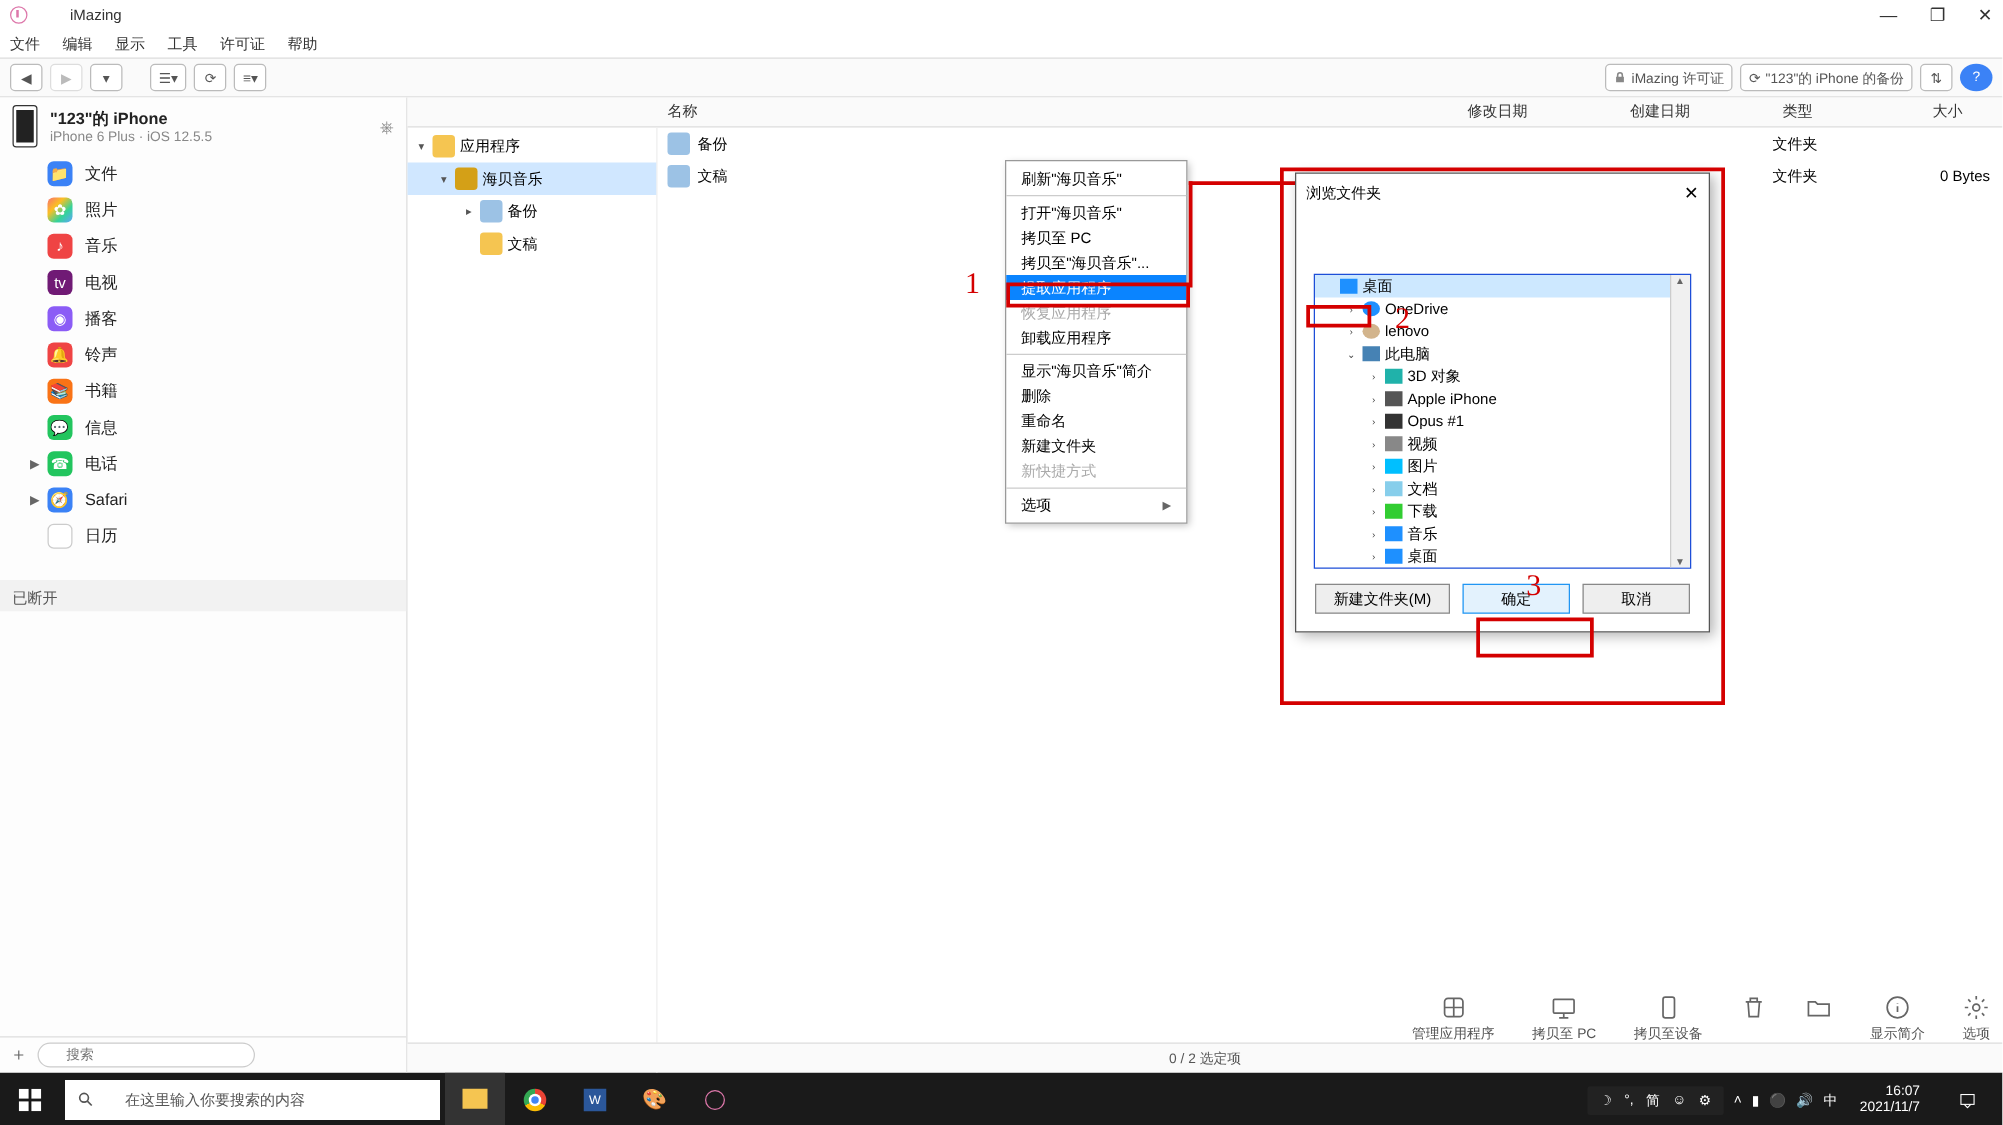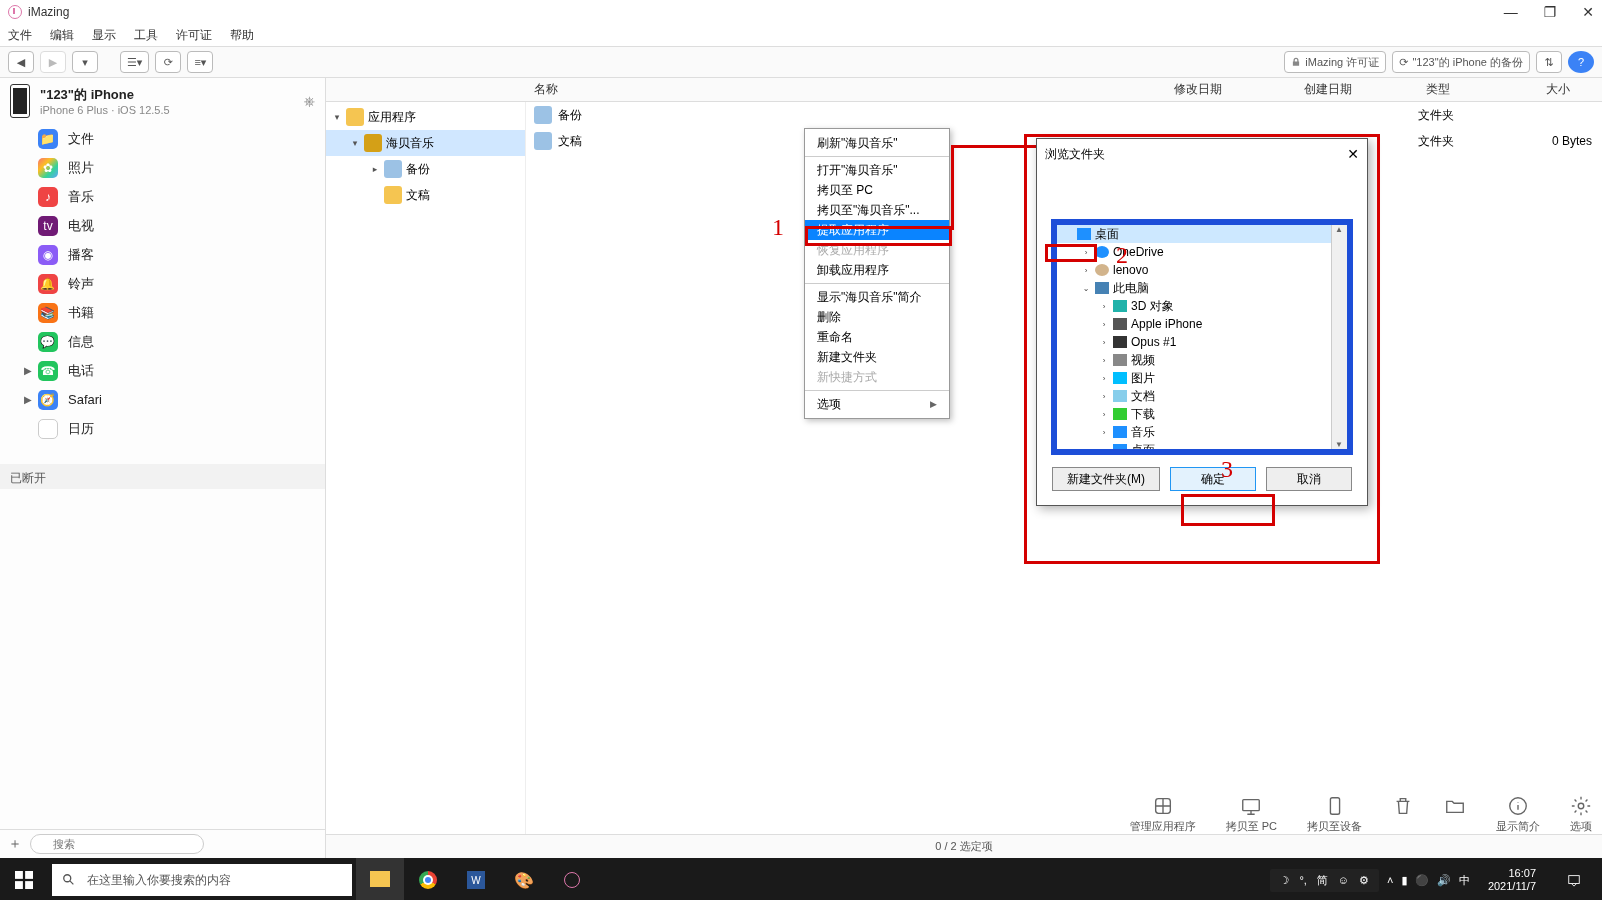--- a/index.html
+++ b/index.html
@@ -1,19 +1,19 @@
 <!DOCTYPE html>
 <html><head>
 <meta charset="utf-8">
 <style>
 * { margin:0; padding:0; box-sizing:border-box; font-family:"Segoe UI","Microsoft YaHei",sans-serif; }
 html,body { width:1602px; height:900px; overflow:hidden; background:#fff; }
 
 
-.titlebar { height:22px; display:flex; align-items:center; padding:12px 8px; font-size:12px; color:#333; }
+.titlebar { height:22px; display:flex; align-items:center; padding:12px 8px; font-size:12px; color:#333;gap:28px; }
 .titlebar .appicon { width:14px; height:14px; margin-right:6px; border:1px solid #d7a; border-radius:50%; position:relative; }
 .titlebar .appicon::after { content:""; position:absolute; left:4px; top:2px; width:2px; height:6px; background:#d7a; }
 .titlebar .winbtns { margin-left:auto; display:flex; gap:26px; font-size:14px; color:#333; }
 .titlebar .winbtns span { cursor:pointer; }
 
 
 .menubar { height:22px; display:flex; align-items:center; padding:0 8px; gap:18px; font-size:12px; color:#333; }
 .menubar span { cursor:pointer; }
 
 
@@ -72,21 +72,21 @@
 .ctxmenu .mi { height:20px; display:flex; align-items:center; padding:0 12px; cursor:pointer; position:relative; }
 .ctxmenu .mi.disabled { color:#aaa; cursor:default; }
 .ctxmenu .mi.sel { background:#0a84ff; color:#fff; }
 .ctxmenu .sep { height:1px; background:#ccc; margin:3px 0; }
 .ctxmenu .mi .sub { margin-left:auto; font-size:9px; color:#666; }
 
 
 .dialog { position:absolute; left:710px; top:60px; width:332px; background:#fff; border:1px solid #555; box-shadow:3px 3px 10px rgba(0,0,0,0.3); z-index:60; font-size:12px; }
 .dialog .dtitle { height:30px; display:flex; align-items:center; padding:0 8px;justify-content:center; }
 .dialog .dtitle .dclose { margin-left:auto; cursor:pointer; font-size:14px; }
-.dialog .dtree { border:6px solid #1d4ed8; margin:50px 14px 10px 14px; height:236px; overflow:hidden; position:relative; background:#fff; }
+.dialog .dtree { border:1px solid #1d4ed8; margin:50px 14px 10px 14px; height:236px; overflow:hidden; position:relative; background:#fff; }
 .dialog .dtree .scroll { position:absolute; right:0; top:0; bottom:0; width:16px; background:#f0f0f0; border-left:1px solid #ccc; }
 .dialog .dtree .scroll::before{content:"▲";position:absolute;top:0;left:3px;font-size:8px;color:#666;}
 .dialog .dtree .scroll::after{content:"▼";position:absolute;bottom:0;left:3px;font-size:8px;color:#666;}
 .dialog .drow { display:flex; align-items:center; height:18px; gap:4px; }
 .dialog .drow.hl { background:#cde8ff; }
 .dialog .drow .dex { width:10px; text-align:center; font-size:8px; color:#444; }
 .dialog .drow .dico { width:14px; height:12px; display:inline-block; }
 .di-desktop{background:#1e90ff;} .di-cloud{background:#1e90ff;border-radius:50%;} .di-user{background:#d2b48c;border-radius:50%;}
 .di-pc{background:#4682b4;} .di-3d{background:#20b2aa;} .di-phone{background:#555;} .di-opus{background:#333;}
 .di-video{background:#888;} .di-pic{background:#00bfff;} .di-doc{background:#87ceeb;} .di-down{background:#32cd32;}
@@ -104,21 +104,21 @@
 .actionbar { position:absolute; bottom:24px; right:10px; display:flex; gap:30px; }
 .actbtn { display:flex; flex-direction:column; align-items:center; gap:2px; font-size:11px; color:#555; cursor:pointer; }
 .actbtn svg { width:22px; height:22px; fill:none; stroke:#666; stroke-width:1.5; }
 
 .statusbar { height:24px; border-top:1px solid #ddd; display:flex; align-items:center; justify-content:center; font-size:11px; color:#555; background:#fafafa; }
 
 
 .taskbar { height:44px; background:#1a1a1a; display:flex; align-items:center; color:#fff; font-size:12px; }
 .taskbar .start { width:48px; height:44px; display:flex; align-items:center; justify-content:center; }
 .taskbar .start svg { width:18px; height:18px; fill:#fff; }
-.taskbar .tbsearch { flex:0 0 300px; height:32px; background:#fff; margin:0 4px; display:flex; align-items:center; padding:0 10px; color:#555; gap:11px; }
+.taskbar .tbsearch { flex:0 0 300px; height:32px; background:#fff; margin:0 4px; display:flex; align-items:center; padding:0 10px; color:#555; gap:24px; }
 .taskbar .pins { display:flex; height:44px; }
 .taskbar .pin { width:48px; display:flex; align-items:center; justify-content:center; }
 .taskbar .pin.active { background:#333; border-bottom:2px solid #76b9ed; }
 .taskbar .tray { margin-left:auto; display:flex; align-items:center; gap:8px; padding:0 8px; font-size:11px; }
 .taskbar .tray .ime { display:flex; align-items:center; gap:10px; background:#222; padding:4px 10px; border-radius:2px; }
 .taskbar .clock { text-align:right; line-height:1.2; padding:0 10px; }
 .taskbar .notif { width:40px; height:44px; display:flex; align-items:center; justify-content:center; }
 
 svg.ico-s { width:14px; height:14px; }
 </style>

